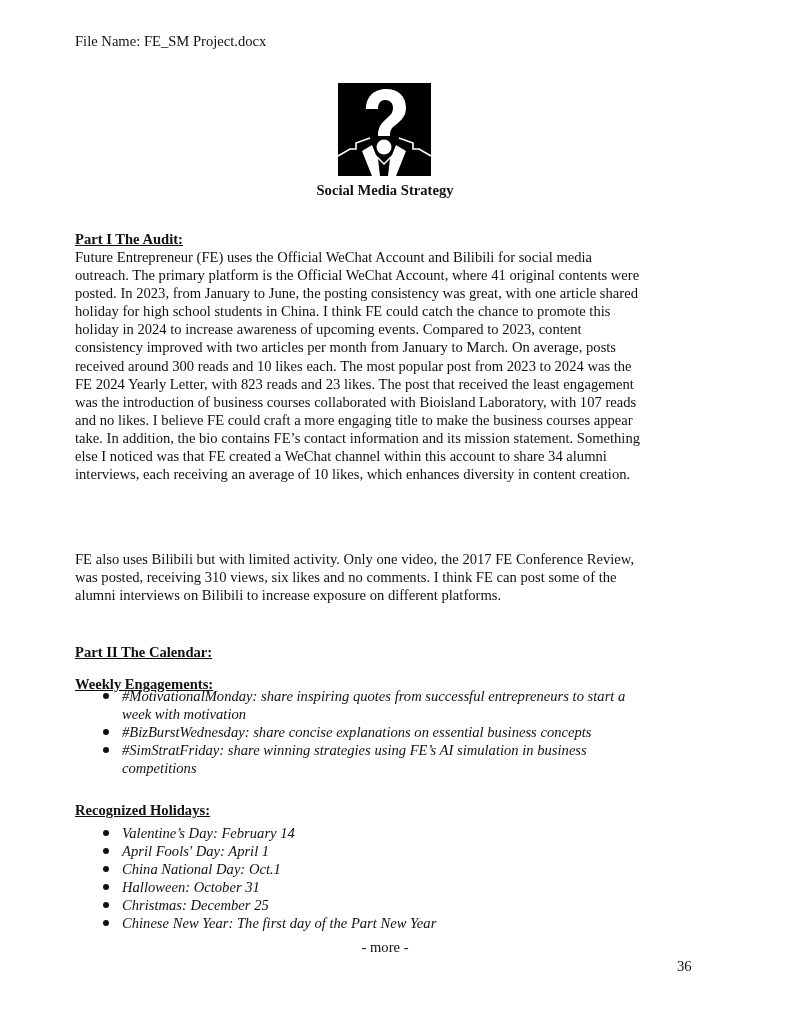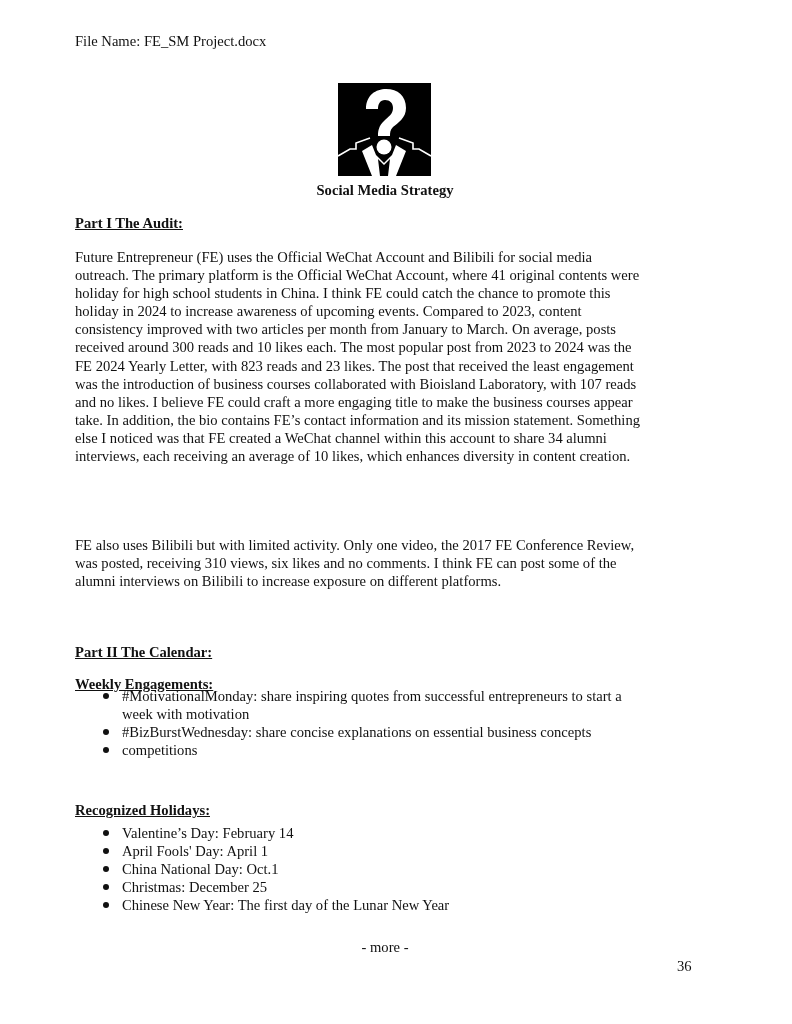--- a/index.html
+++ b/index.html
@@ -4,31 +4,31 @@
 <style>
   html, body { margin: 0; padding: 0; background: #ffffff; }
   body { width: 792px; height: 1024px; position: relative; overflow: hidden;
          font-family: "Liberation Serif", serif; color: #111111; font-size: 14.6px; }
   .abs { position: absolute; margin-top: 6px; }
   #file-name { left: 75px; top: 26px; line-height: 18px; }
   #logo { left: 338px; top: 77px; width: 93px; height: 93px; background: #000; }
   #logo svg { display: block; width: 93px; height: 93px; }
   #doc-title { left: 0; width: 770px; text-align: center; top: 175px; font-weight: bold; line-height: 18px; }
   .heading { left: 75px; font-weight: bold; text-decoration: underline; line-height: 18px; }
-  #part1-heading { top: 208px; }
+  #part1-heading { top: 224px; }
   #part2-heading { top: 637px; }
   .para { left: 75px; width: 650px; line-height: 18.1px; }
   .para .ln { display: block; white-space: nowrap; }
   #audit-p1 { top: 242px; }
-  #audit-p2 { top: 530px; }
+  #audit-p2 { top: 544px; }
   .subhead { left: 75px; font-weight: bold; line-height: 18px; text-decoration: underline; }
   #weekly-heading { top: 669px; }
   #holidays-heading { top: 795px; }
   ul.blist { position: absolute; left: 75px; margin: 0; padding: 0; list-style: none; width: 650px; }
-  ul.blist li { position: relative; padding-left: 47px; line-height: 18.1px; }
+  ul.blist li { position: relative; padding-left: 47px; line-height: 18.1px; font-style: italic; }
   ul.blist li .bullet { position: absolute; left: 28px; top: 6px; width: 6px; height: 6px; border-radius: 50%; background: #111; }
   ul.blist li .ln { display: block; white-space: nowrap; }
   #weekly-list { top: 687px; }
   #holidays-list { top: 813px; margin-top: 11px; }
   #more-marker { left: 0; width: 770px; text-align: center; top: 932px; line-height: 18px; }
   #page-number { left: 677px; top: 951px; line-height: 18px; }
 </style>
 </head>
 <body>
 
@@ -49,20 +49,21 @@
   </svg>
 </div>
 
 <div id="doc-title" class="abs">Social Media Strategy</div>
 
 <div id="part1-heading" class="abs heading">Part I The Audit:</div>
 
 <div id="audit-p1" class="abs para">
   <span class="ln">Future Entrepreneur (FE) uses the Official WeChat Account and Bilibili for social media</span>
   <span class="ln">outreach. The primary platform is the Official WeChat Account, where 41 original contents were</span>
+  <span class="ln">posted. In 2023, from January to June, the posting consistency was great, with one article shared</span>
   <span class="ln">holiday for high school students in China. I think FE could catch the chance to promote this</span>
   <span class="ln">holiday in 2024 to increase awareness of upcoming events. Compared to 2023, content</span>
   <span class="ln">consistency improved with two articles per month from January to March. On average, posts</span>
   <span class="ln">received around 300 reads and 10 likes each. The most popular post from 2023 to 2024 was the</span>
   <span class="ln">FE 2024 Yearly Letter, with 823 reads and 23 likes. The post that received the least engagement</span>
   <span class="ln">was the introduction of business courses collaborated with Bioisland Laboratory, with 107 reads</span>
   <span class="ln">and no likes. I believe FE could craft a more engaging title to make the business courses appear</span>
   <span class="ln">take. In addition, the bio contains FE’s contact information and its mission statement. Something</span>
   <span class="ln">else I noticed was that FE created a WeChat channel within this account to share 34 alumni</span>
   <span class="ln">interviews, each receiving an average of 10 likes, which enhances diversity in content creation.</span>
@@ -83,20 +84,21 @@
     <span class="bullet"></span>
     <span class="ln">#MotivationalMonday: share inspiring quotes from successful entrepreneurs to start a</span>
     <span class="ln">week with motivation</span>
   </li>
   <li>
     <span class="bullet"></span>
     <span class="ln">#BizBurstWednesday: share concise explanations on essential business concepts</span>
   </li>
   <li>
     <span class="bullet"></span>
+    <span class="ln">#SimStratFriday: share winning strategies using FE’s AI simulation in business</span>
     <span class="ln">competitions</span>
   </li>
 </ul>
 
 <div id="holidays-heading" class="abs subhead">Recognized Holidays:</div>
 
 <ul id="holidays-list" class="blist">
   <li>
       <span class="bullet"></span>
       <span class="ln">Valentine’s Day: February 14</span>
@@ -104,22 +106,26 @@
   <li>
       <span class="bullet"></span>
       <span class="ln">April Fools' Day: April 1</span>
     </li>
   <li>
       <span class="bullet"></span>
       <span class="ln">China National Day: Oct.1</span>
     </li>
   <li>
       <span class="bullet"></span>
+      <span class="ln">Halloween: October 31</span>
+    </li>
+  <li>
+      <span class="bullet"></span>
       <span class="ln">Christmas: December 25</span>
     </li>
   <li>
       <span class="bullet"></span>
-      <span class="ln">Chinese New Year: The first day of the Lunar New Year</span>
+      <span class="ln">Chinese New Year: The first day of the Part New Year</span>
     </li>
 </ul>
 
 <div id="more-marker" class="abs">- more -</div>
 <div id="page-number" class="abs">36</div>
 
 </body></html>

